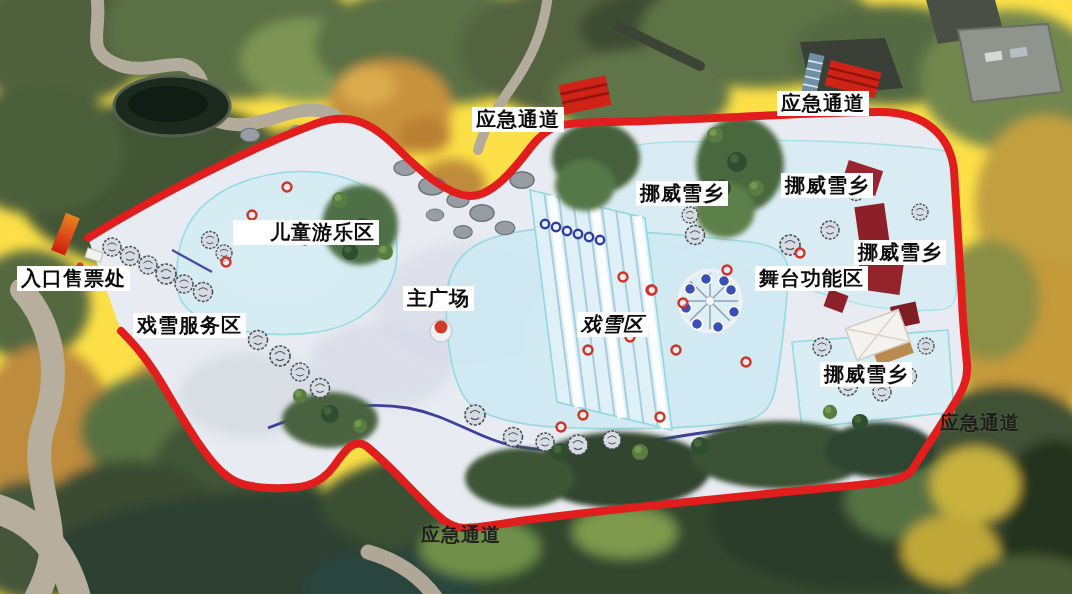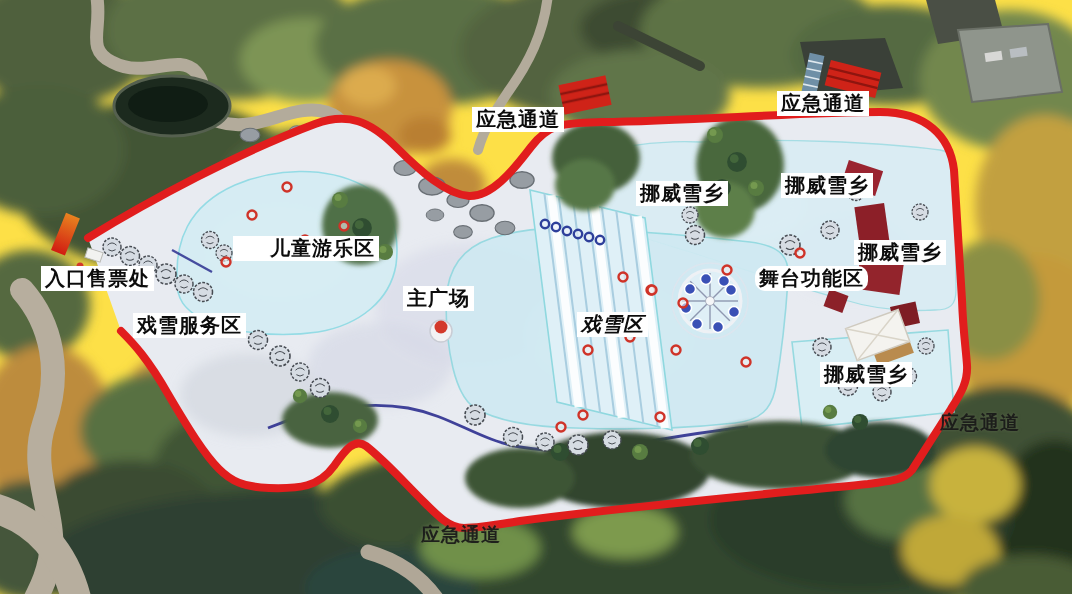--- a/index.html
+++ b/index.html
@@ -339,27 +339,27 @@
   <g>
     <rect x="58" y="214" width="15" height="40" fill="url(#gateGrad)" transform="rotate(22 65 234)"></rect>
     <rect x="86" y="250" width="16" height="10" fill="#f2f2f0" stroke="#b9b9b4" transform="rotate(18 94 255)"></rect>
     <circle cx="80" cy="266" r="3.5" fill="#d3392b"></circle>
   </g>
 </svg>
 
 <div class="label-layer">
       <div class="map-label" style="left: 472px; top: 107px;"><span>应急通道</span></div>
       <div class="map-label" style="left: 777px; top: 91px;"><span>应急通道</span></div>
-      <div class="map-label" style="left: 41px; top: 266px;"><span>入口售票处</span></div>
+      <div class="map-label" style="left: 17px; top: 266px;"><span>入口售票处</span></div>
       <div class="map-label" style="left: 133px; top: 313px; text-align: center;"><span>戏雪服务区</span></div>
-      <div class="map-label" style="left: 233px; top: 236px; padding-left: 37px;"><span>儿童游乐区</span></div>
+      <div class="map-label" style="left: 233px; top: 220px; padding-left: 37px;"><span>儿童游乐区</span></div>
       <div class="map-label" style="left: 403px; top: 286px;"><span>主广场</span></div>
       <div class="map-label" style="left: 577px; top: 312px; font-style: italic;"><span>戏雪区</span></div>
       <div class="map-label" style="left: 636px; top: 181px;"><span>挪威雪乡</span></div>
       <div class="map-label" style="left: 781px; top: 173px;"><span>挪威雪乡</span></div>
       <div class="map-label" style="left: 854px; top: 240px;"><span>挪威雪乡</span></div>
-      <div class="map-label" style="left: 755px; top: 266px; border-radius: 10px;"><span>舞台功能区</span></div>
+      <div class="map-label" style="left: 755px; top: 266px;"><span>舞台功能区</span></div>
       <div class="map-label" style="left: 820px; top: 362px;"><span>挪威雪乡</span></div>
       <div class="map-label unboxed" style="left: 936px; top: 411px;"><span>应急通道</span></div>
       <div class="map-label unboxed" style="left: 417px; top: 523px;"><span>应急通道</span></div>
     </div>
 
 </div>
 
 </body></html>

